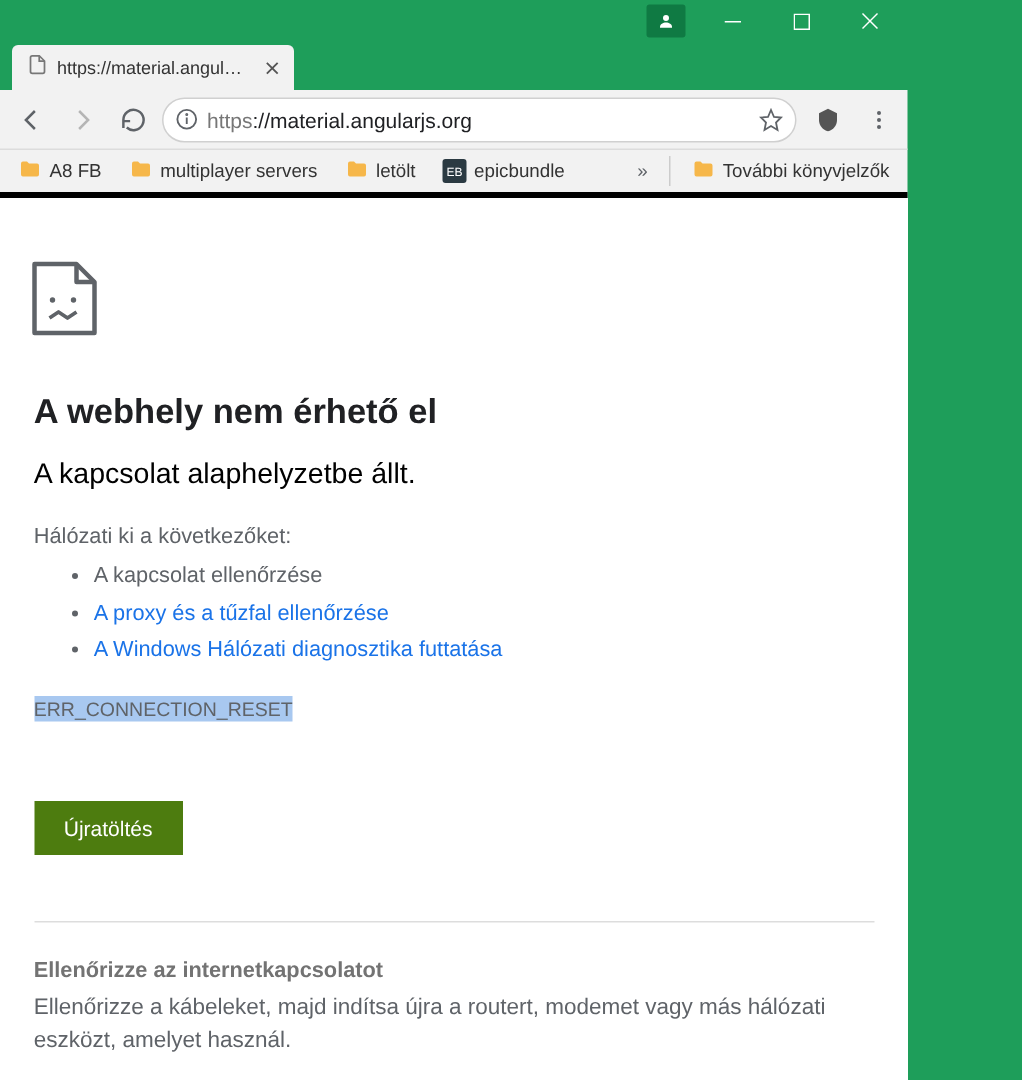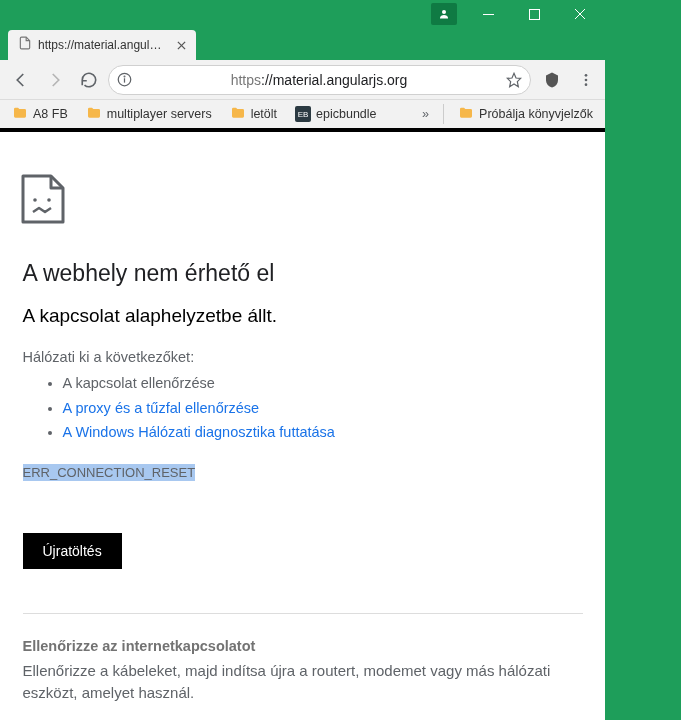--- a/index.html
+++ b/index.html
@@ -10,49 +10,49 @@
   .title-btn { width: 46px; height: 28px; display: flex; align-items: center; justify-content: center; color: #fff; }
   .title-btn svg { display: block; }
   .profile-badge { width: 26px; height: 22px; background: #0f7a43; border-radius: 2px; display: flex; align-items: center; justify-content: center; margin-right: 8px; color:#fff;}
   
   .tabstrip { height: 32px; background: #1e9e5a; display: flex; align-items: flex-end; padding-left: 8px; }
   .tab { height: 30px; background: #f2f2f2; border-top-left-radius: 4px; border-top-right-radius: 4px; display: flex; align-items: center; padding: 0 8px 0 10px; gap: 6px; max-width: 190px; position: relative; }
   .tab::before, .tab::after { content: ""; position: absolute; bottom: 0; width: 10px; height: 10px; }
   .tab-title { font-size: 12px; color: #333; white-space: nowrap; overflow: hidden; text-overflow: ellipsis; max-width: 130px; }
   .tab-close { width: 14px; height: 14px; display: flex; align-items: center; justify-content: center; color: #555; }
   
-  .toolbar { height: 40px; background: #f2f2f2; border-bottom: 1px solid #dcdcdc; display: flex; align-items: center; padding: 0 6px; gap: 4px; text-align: center; }
+  .toolbar { height: 40px; background: #f2f2f2; border-bottom: 1px solid #dcdcdc; display: flex; align-items: center; padding: 0 6px; gap: 4px; }
   .nav-btn { width: 30px; height: 30px; display: flex; align-items: center; justify-content: center; border-radius: 50%; color: #5f6368; }
   .nav-btn.disabled { color: #b5b5b5; }
   .omnibox { flex: 1; height: 30px; border: 1px solid #d0d0d0; border-radius: 15px; background: #fff; display: flex; align-items: center; padding: 0 8px; gap: 6px; }
   .omni-icon { color: #5f6368; display:flex; align-items:center;}
   .omni-text { flex: 1; font-size: 14px; color: #202124; }
   .omni-text .gray { color: #777; }
   .ext-icon { width: 26px; height: 26px; display:flex; align-items:center; justify-content:center; color:#5f6368; margin-left:4px;}
   
   .bookmarks { height: 32px; background: #f2f2f2; border-bottom: 4px solid #000000; display: flex; align-items: center; padding: 0 8px; gap: 10px; font-size: 12.5px; color: #333; }
   .bm { display: flex; align-items: center; gap: 5px; padding: 3px 4px; border-radius: 3px; }
   .bm .folder { color: #5f6368; }
   .bm-favicon { width: 16px; height: 16px; background: #2b3a42; color: #fff; font-size: 8px; display: flex; align-items: center; justify-content: center; font-weight: normal; border-radius: 2px;}
   .bm-spacer { flex: 1; }
   .bm-overflow { color: #5f6368; padding: 0 4px;}
   .bm-sep { width: 1px; height: 20px; background: #ccc; }
   
   .viewport { flex: 1; background: #fff; overflow-y: scroll; position: relative; }
   .content { padding: 40px 0 40px 0; margin: 0 auto; max-width: 600px; padding-left: 20px; padding-right: 20px;}
   .err-icon { margin-left: -4px; margin-bottom: 30px; }
-  h1 { font-size: 23px; font-weight: 400; color: #202124; margin-bottom: 18px; }
+  h1 { font-size: 23px; font-weight: 700; color: #202124; margin-bottom: 18px; }
   .subtitle { font-size: 19px; color: #000000; margin-bottom: 22px; }
   .try { font-size: 14.5px; color: #5f6368; margin-bottom: 6px; }
   ul.sugg { list-style: disc; padding-left: 40px; margin-bottom: 18px; }
   ul.sugg li { font-size: 14.5px; line-height: 1.7; color: #5f6368; }
   ul.sugg li a { color: #1a73e8; text-decoration: none; }
   .errcode { display: inline; font-size: 13px; color: #5f6368; background: #a8c8f0; padding: 1px 0; }
   .actions { margin-top: 52px; display: flex; align-items: center; justify-content: space-between; }
-  .reload-btn { background: #000000; color: #fff; border: none; padding: 10px 20px; font-size: 14px; cursor: pointer; }
+  .reload-btn { background: #4d7c0f; color: #fff; border: none; padding: 10px 20px; font-size: 14px; cursor: pointer; }
   .details-btn { color: #5f6368; font-size: 13.5px; letter-spacing: 0.3px; cursor: pointer; }
   .divider { border: none; border-top: 1px solid #ddd; margin: 44px 0 24px 0; }
   .detail-h { font-size: 14.5px; font-weight: 700; color: #737373; margin-bottom: 6px; }
   .detail-p { font-size: 15px; color: #5f6368; line-height: 1.5; margin-bottom: 18px; }
   
   .viewport::-webkit-scrollbar { width: 16px; }
   .viewport::-webkit-scrollbar-track { background: #f1f1f1; }
   .viewport::-webkit-scrollbar-thumb { background: #c1c1c1; }
   .viewport::-webkit-scrollbar-button { height: 16px; background: #f1f1f1; }
 </style>
@@ -175,21 +175,21 @@
       <span class="bm-favicon">EB</span>
       <span>epicbundle</span>
     </div>
     <div class="bm-spacer"></div>
     <div class="bm-overflow">»</div>
     <div class="bm-sep"></div>
     <div class="bm">
       <span class="folder"><svg width="16" height="16" viewBox="0 0 24 24" fill="#f6b74a">
             <path d="M3 6a2 2 0 0 1 2-2h4l2 2h8a2 2 0 0 1 2 2v9a2 2 0 0 1-2 2H5a2 2 0 0 1-2-2z"></path>
           </svg></span>
-      <span>Próbálja könyvjelzők</span>
+      <span>További könyvjelzők</span>
     </div>
   </div>
 
   <div class="viewport">
     <div class="content">
       <div class="err-icon">
         <svg width="48" height="54" viewBox="0 0 48 54" fill="none" stroke="#5f6368" stroke-width="3" stroke-linejoin="round">
           <path d="M4 4 H32 L44 16 V50 H4 Z" fill="none"></path>
           <path d="M32 4 V16 H44" fill="none"></path>
           <circle cx="16" cy="28" r="1.8" fill="#5f6368" stroke="none"></circle>

